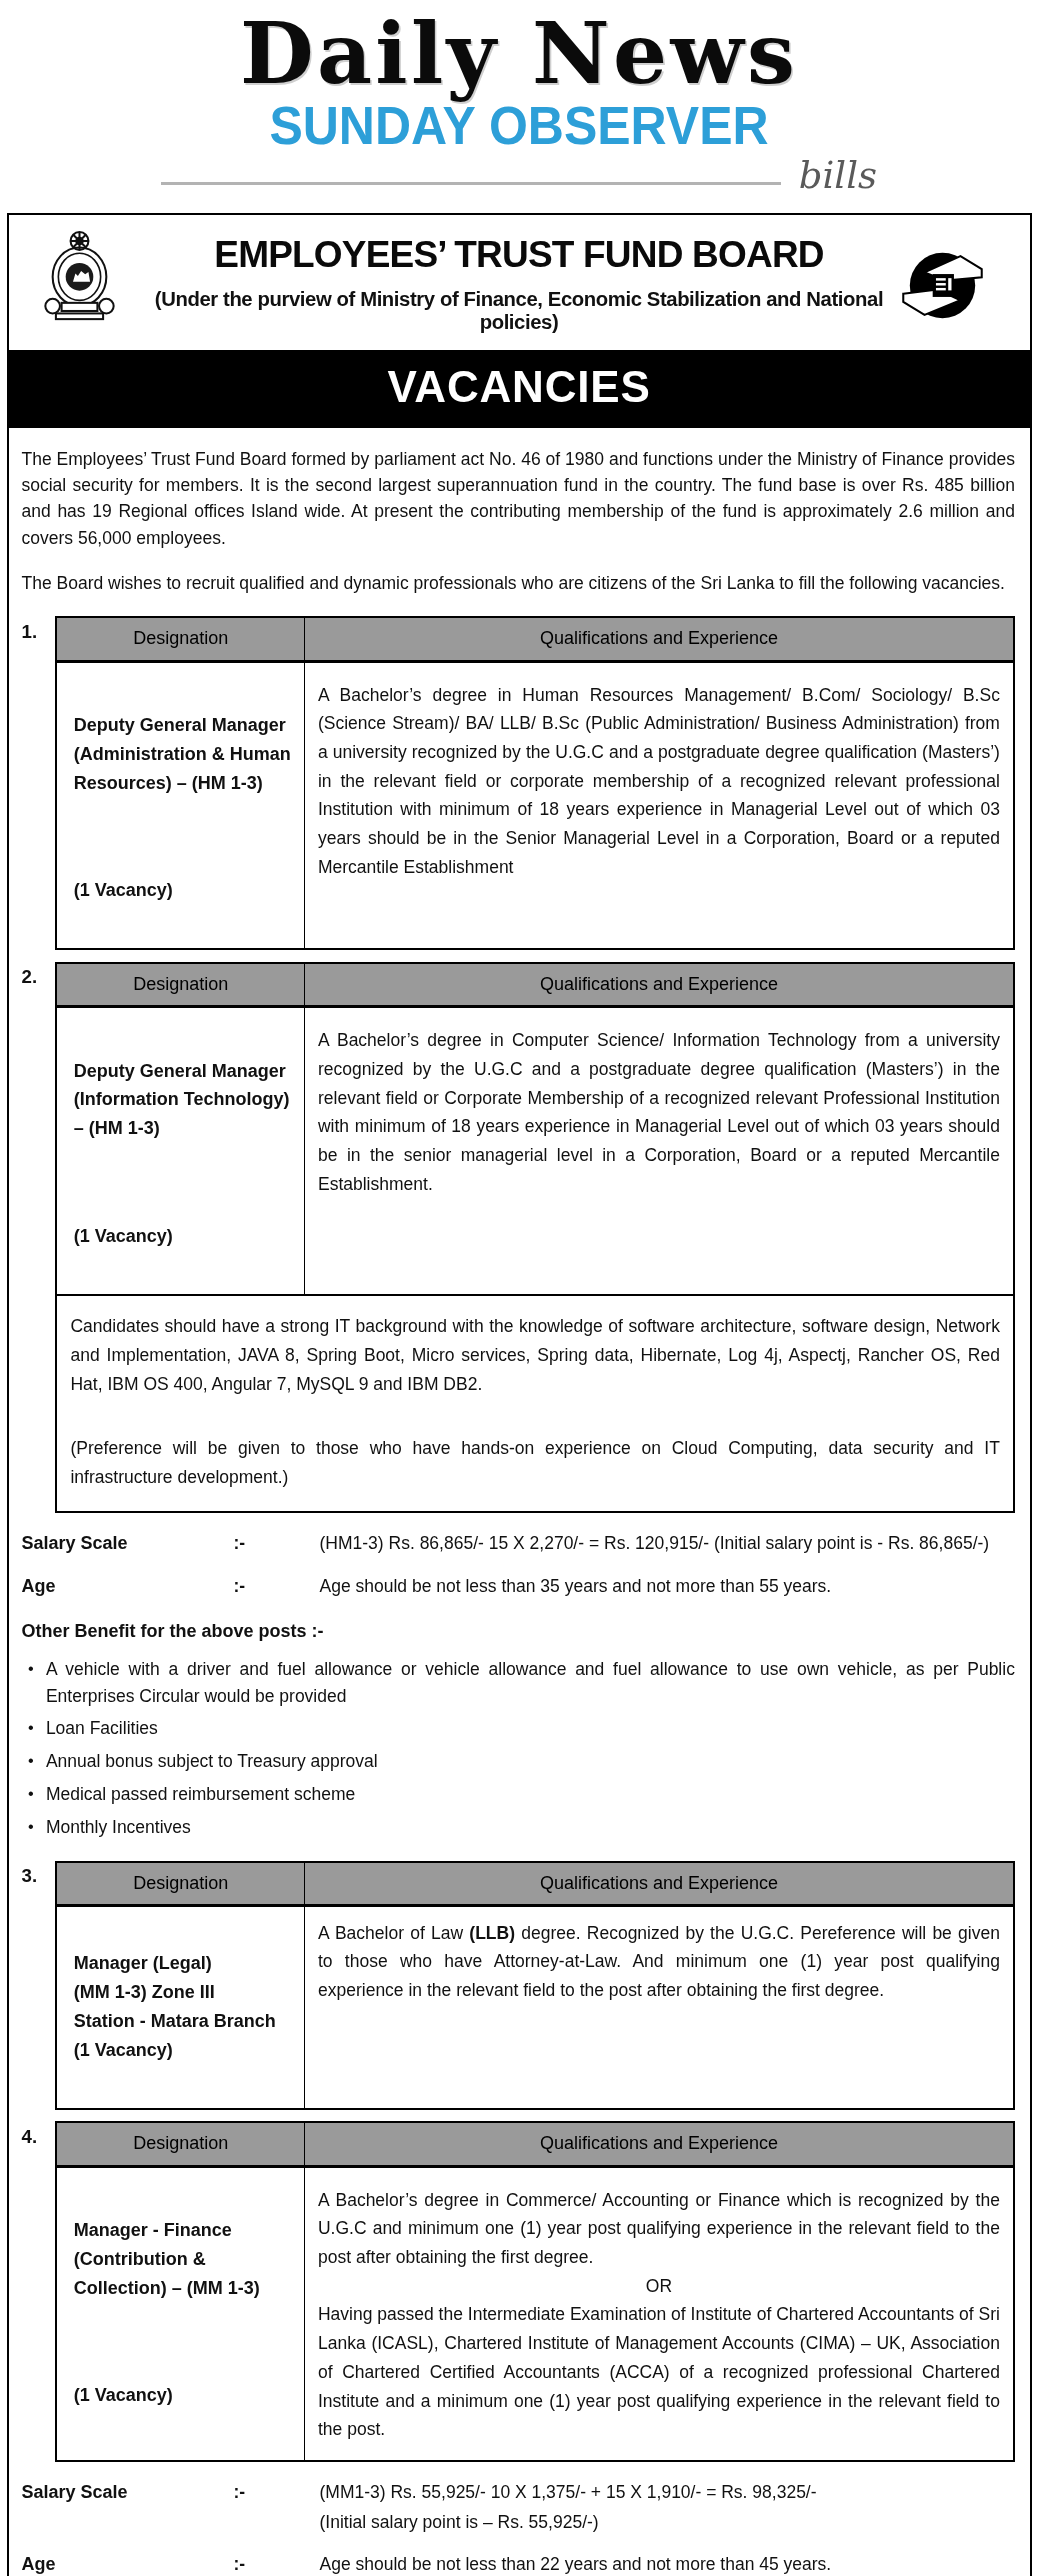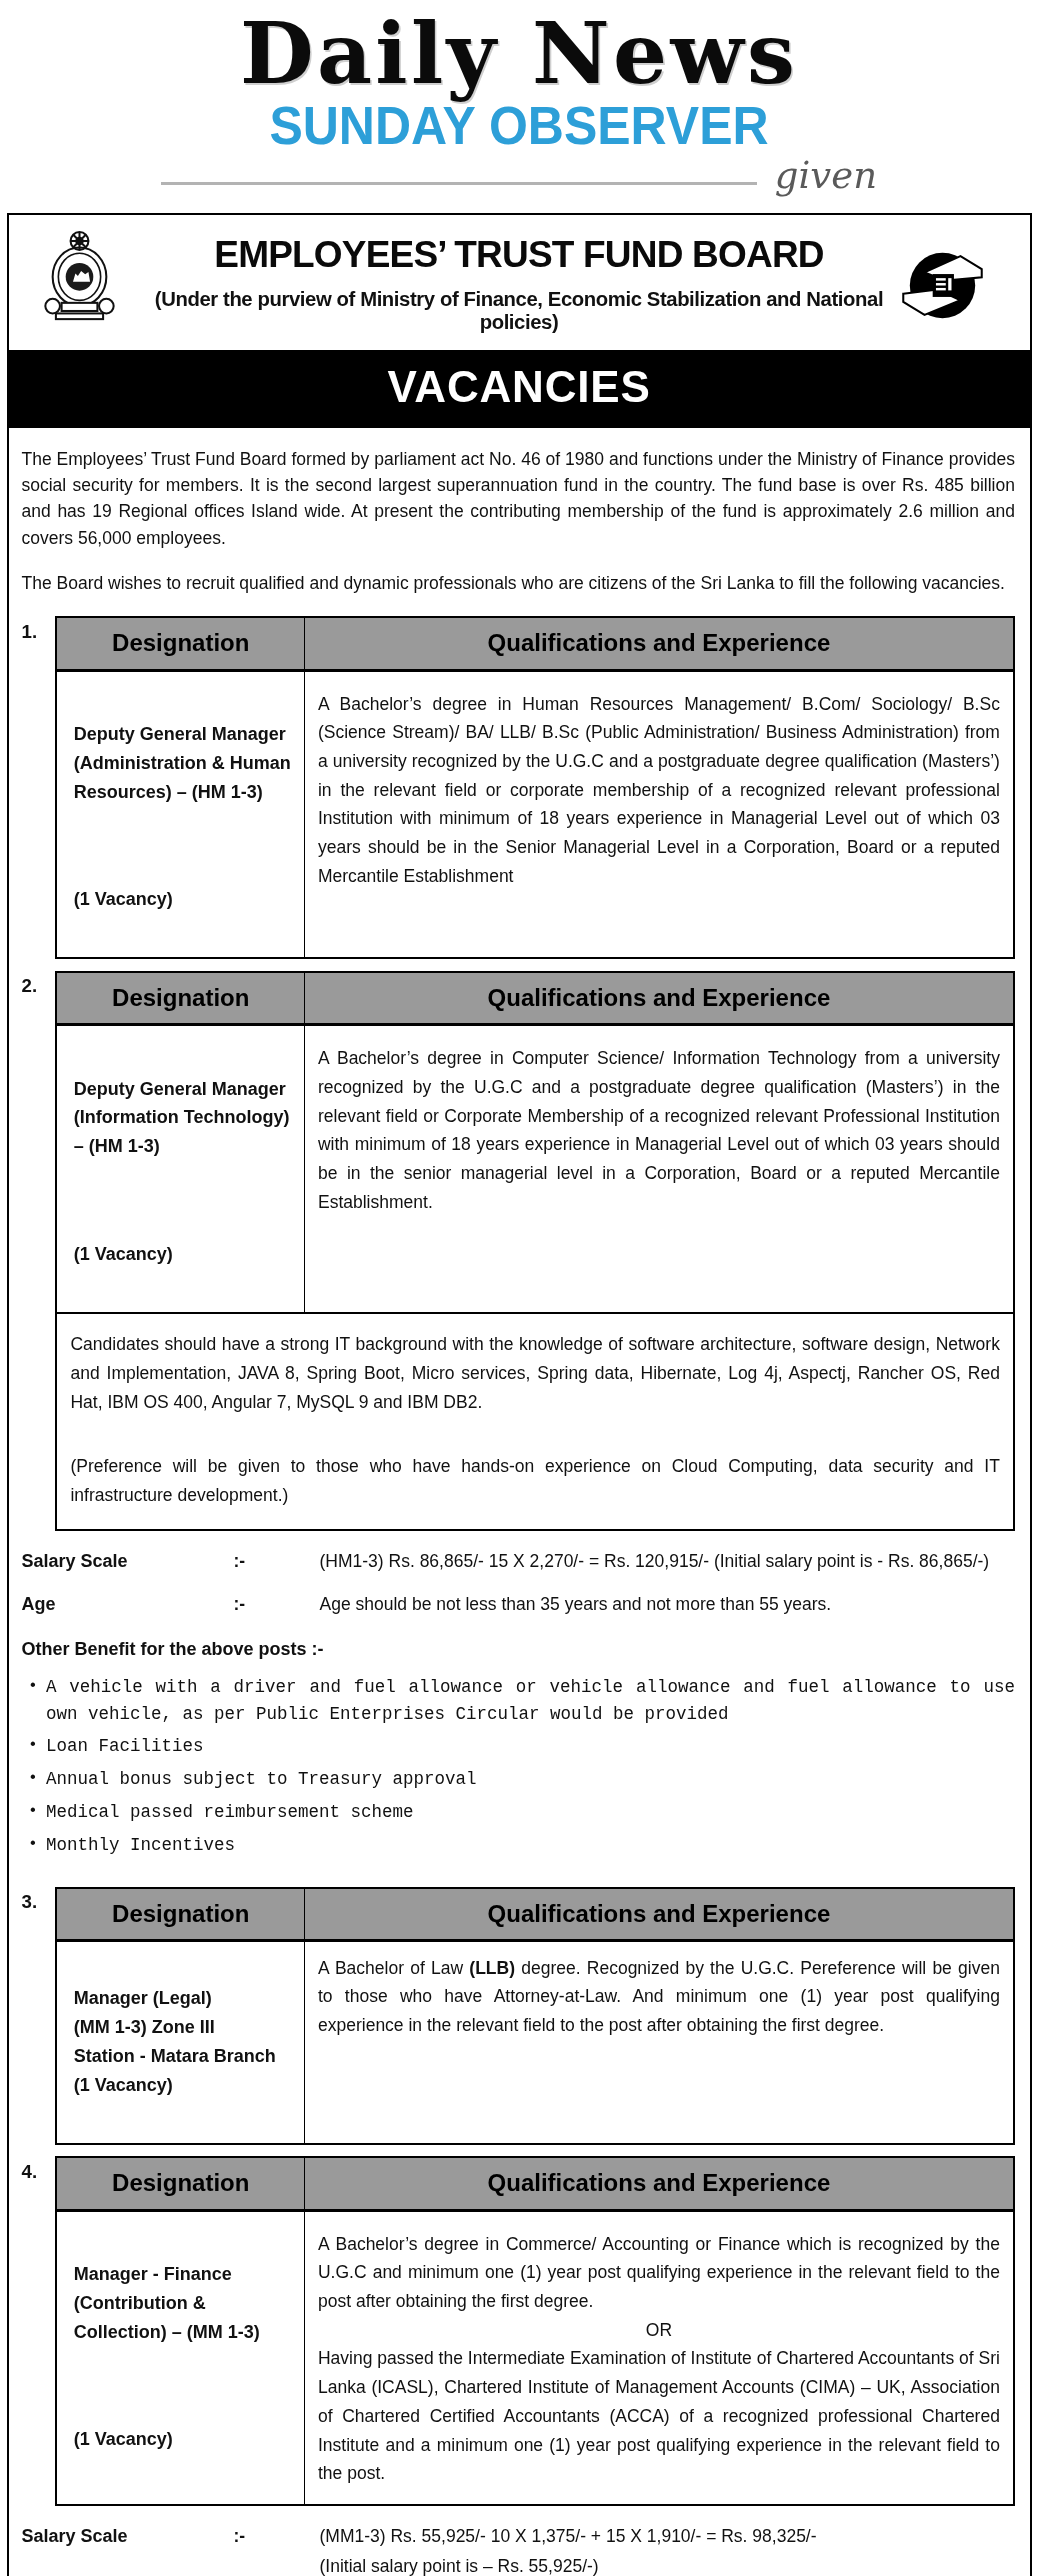--- a/index.html
+++ b/index.html
@@ -68,21 +68,21 @@
   
   .content { padding: 18px 14.6px 21px 13px; font-size: 17.5px; line-height: 1.5; }
   .para { text-align: justify; margin-bottom: 19.5px; }
 
   .vac-section { display: flex; margin: 11.4px 0 8.1px; }
   .sec-num { width: 34px; font-weight: bold; font-size: 18.7px; padding-top: 1.6px; }
   table.vac-table { border-collapse: collapse; width: 960px; border: 2.4px solid #000; }
   table.vac-table th {
     background: #9a9a9a; color: #000;
     border: 1.6px solid #000; border-bottom: 3.3px solid #000;
-    font-size: 24px; font-weight: bold; padding: 7.3px 4.9px;
+    font-size: 18px; font-weight: normal; padding: 7.3px 4.9px;
   }
   th.col-desig { width: 248px; }
   td.desig-cell {
     border-right: 1.6px solid #000;
     vertical-align: top;
     font-weight: bold; font-size: 18px; line-height: 1.6;
     padding: 19.5px 8.1px 14.6px 16.3px;
     white-space: pre-line;
   }
   td.qual-cell {
@@ -100,42 +100,42 @@
   .note-gap { margin-top: 36px; }
   .or-line { text-align: center; }
 
   .kv { display: flex; margin: 16.3px 0 4.9px; gap: 40px; }
   .kv .k { width: 172px; font-weight: bold; font-size: 18px; }
   .kv .sep { width: 46px; font-weight: bold; }
   .kv .v { flex: 1; }
   .kv .v .sub { margin-top: 4px; }
 
   .benefits-heading { font-weight: bold; font-size: 18px; margin: 18px 0 11.4px; }
-  ul.benefits { list-style: none; margin: 0 0 29px 0; font-family: Liberation Mono, monospace; }
+  ul.benefits { list-style: none; margin: 0 0 21px 0; }
   ul.benefits li {
     position: relative;
     padding-left: 24.4px;
     margin: 6.5px 0;
     text-align: justify;
   }
   ul.benefits li::before {
     content: "\2022";
     position: absolute; left: 6.5px; top: 0;
     font-size: 16.3px;
   }
 </style>
 </head>
 <body>
 
 <div class="masthead">
   <div class="dn-logo">Daily News</div>
   <div class="so-logo">SUNDAY OBSERVER</div>
   <div class="ep-row">
     <div class="ep-line"></div>
-    <div class="ep-text">given</div>
+    <div class="ep-text">bills</div>
   </div>
 </div>
 
 <div class="ad">
 
   <div class="ad-header">
     <span class="emblem">
       <svg width="75" height="96" viewBox="0 0 92 118">
         <g stroke="#111" fill="none" stroke-width="2.5">
           <circle cx="46" cy="16" r="11" fill="#fff"></circle>

